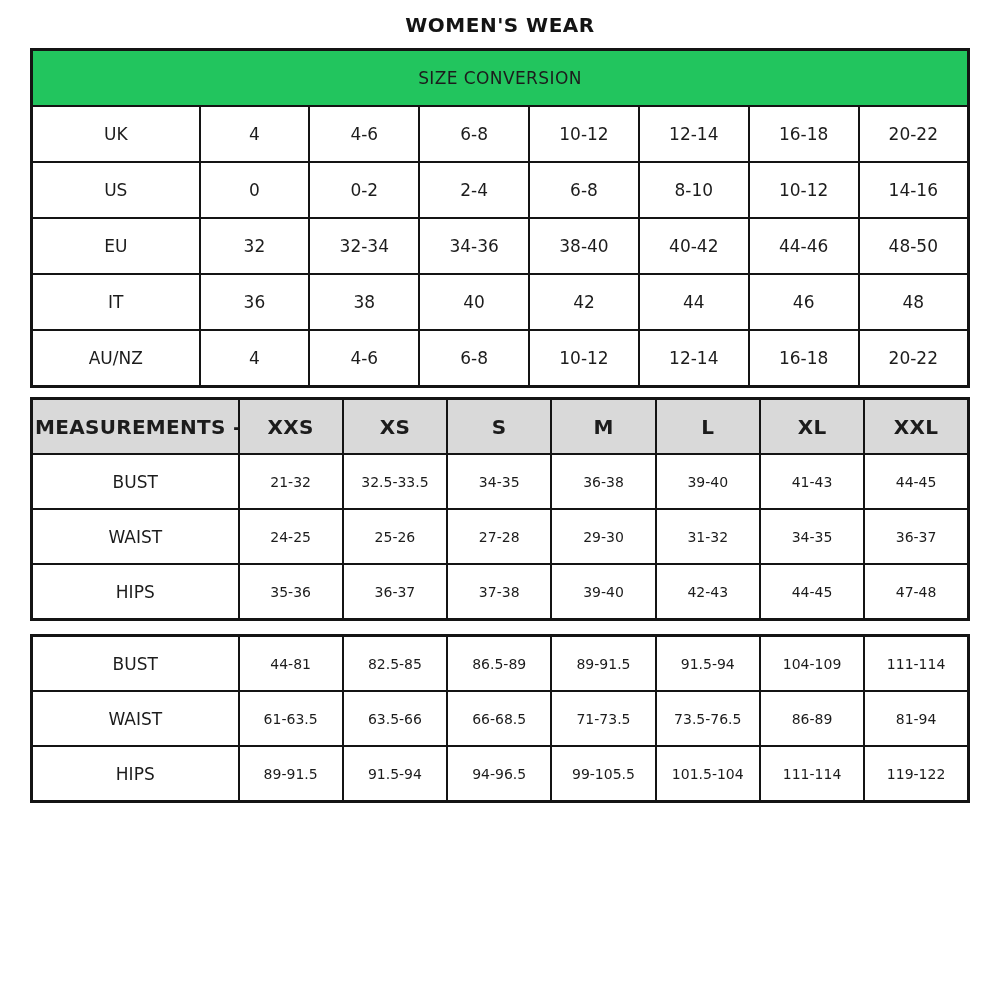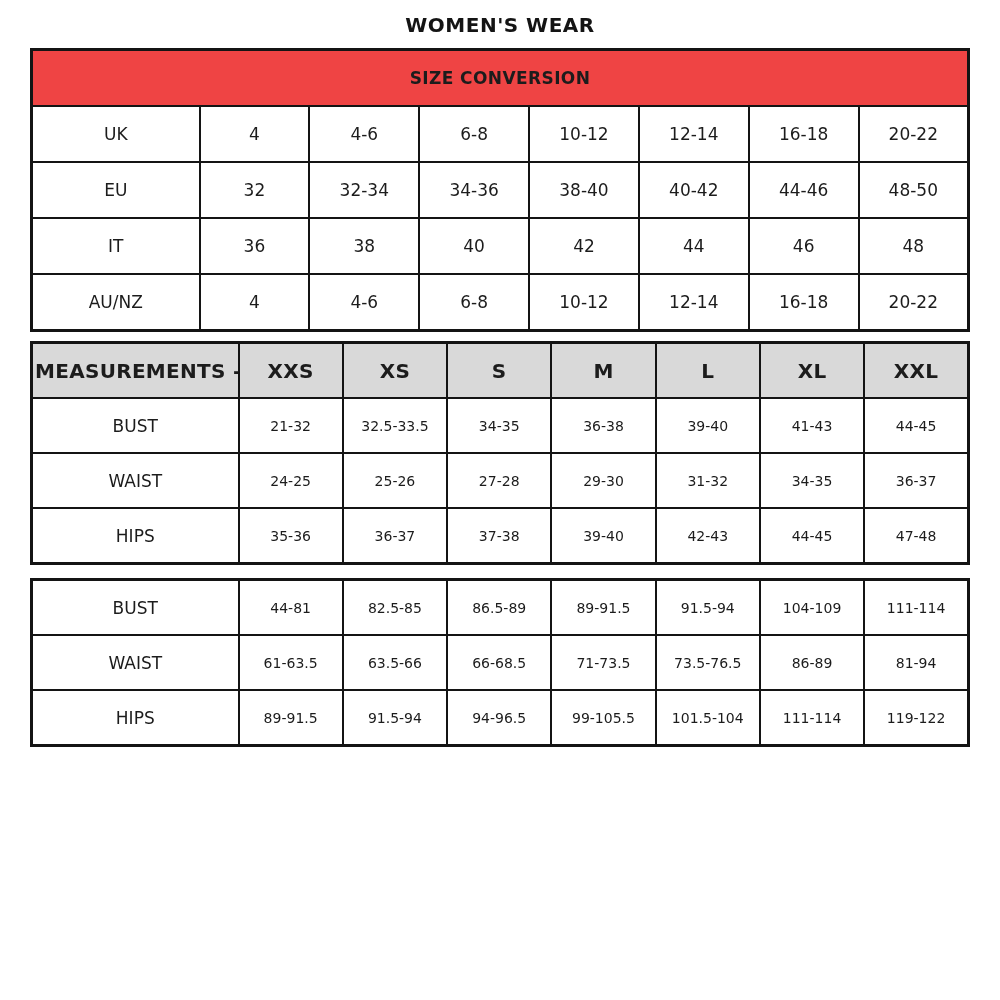--- a/index.html
+++ b/index.html
@@ -34,22 +34,22 @@
   table.tbl td {
     border: 2px solid #141414;
     text-align: center;
     vertical-align: middle;
     padding: 0 2px;
     overflow: hidden;
     white-space: nowrap;
   }
   
   tr.caption-row td {
-    background: #ef4444;
-    font-weight: 700;
+    background: #22c55e;
+    font-weight: 400;
     font-size: 17px;
     height: 51px;
     letter-spacing: 0.4px;
   }
   
   table.t1 td { height: 54px; font-size: 17px; }
   table.t1 tr.header-row td { font-weight: 400; }
   
   table.t2 td, table.t3 td { height: 53px; }
   table.grey-header tr.header-row td {
@@ -86,20 +86,30 @@
         </tr>
         <tr>
           <td class="lbl">UK</td>
           <td class="val">4</td>
           <td class="val">4-6</td>
           <td class="val">6-8</td>
           <td class="val">10-12</td>
           <td class="val">12-14</td>
           <td class="val">16-18</td>
           <td class="val">20-22</td>
+        </tr>
+        <tr>
+          <td class="lbl">US</td>
+          <td class="val">0</td>
+          <td class="val">0-2</td>
+          <td class="val">2-4</td>
+          <td class="val">6-8</td>
+          <td class="val">8-10</td>
+          <td class="val">10-12</td>
+          <td class="val">14-16</td>
         </tr>
         <tr>
           <td class="lbl">EU</td>
           <td class="val">32</td>
           <td class="val">32-34</td>
           <td class="val">34-36</td>
           <td class="val">38-40</td>
           <td class="val">40-42</td>
           <td class="val">44-46</td>
           <td class="val">48-50</td>

